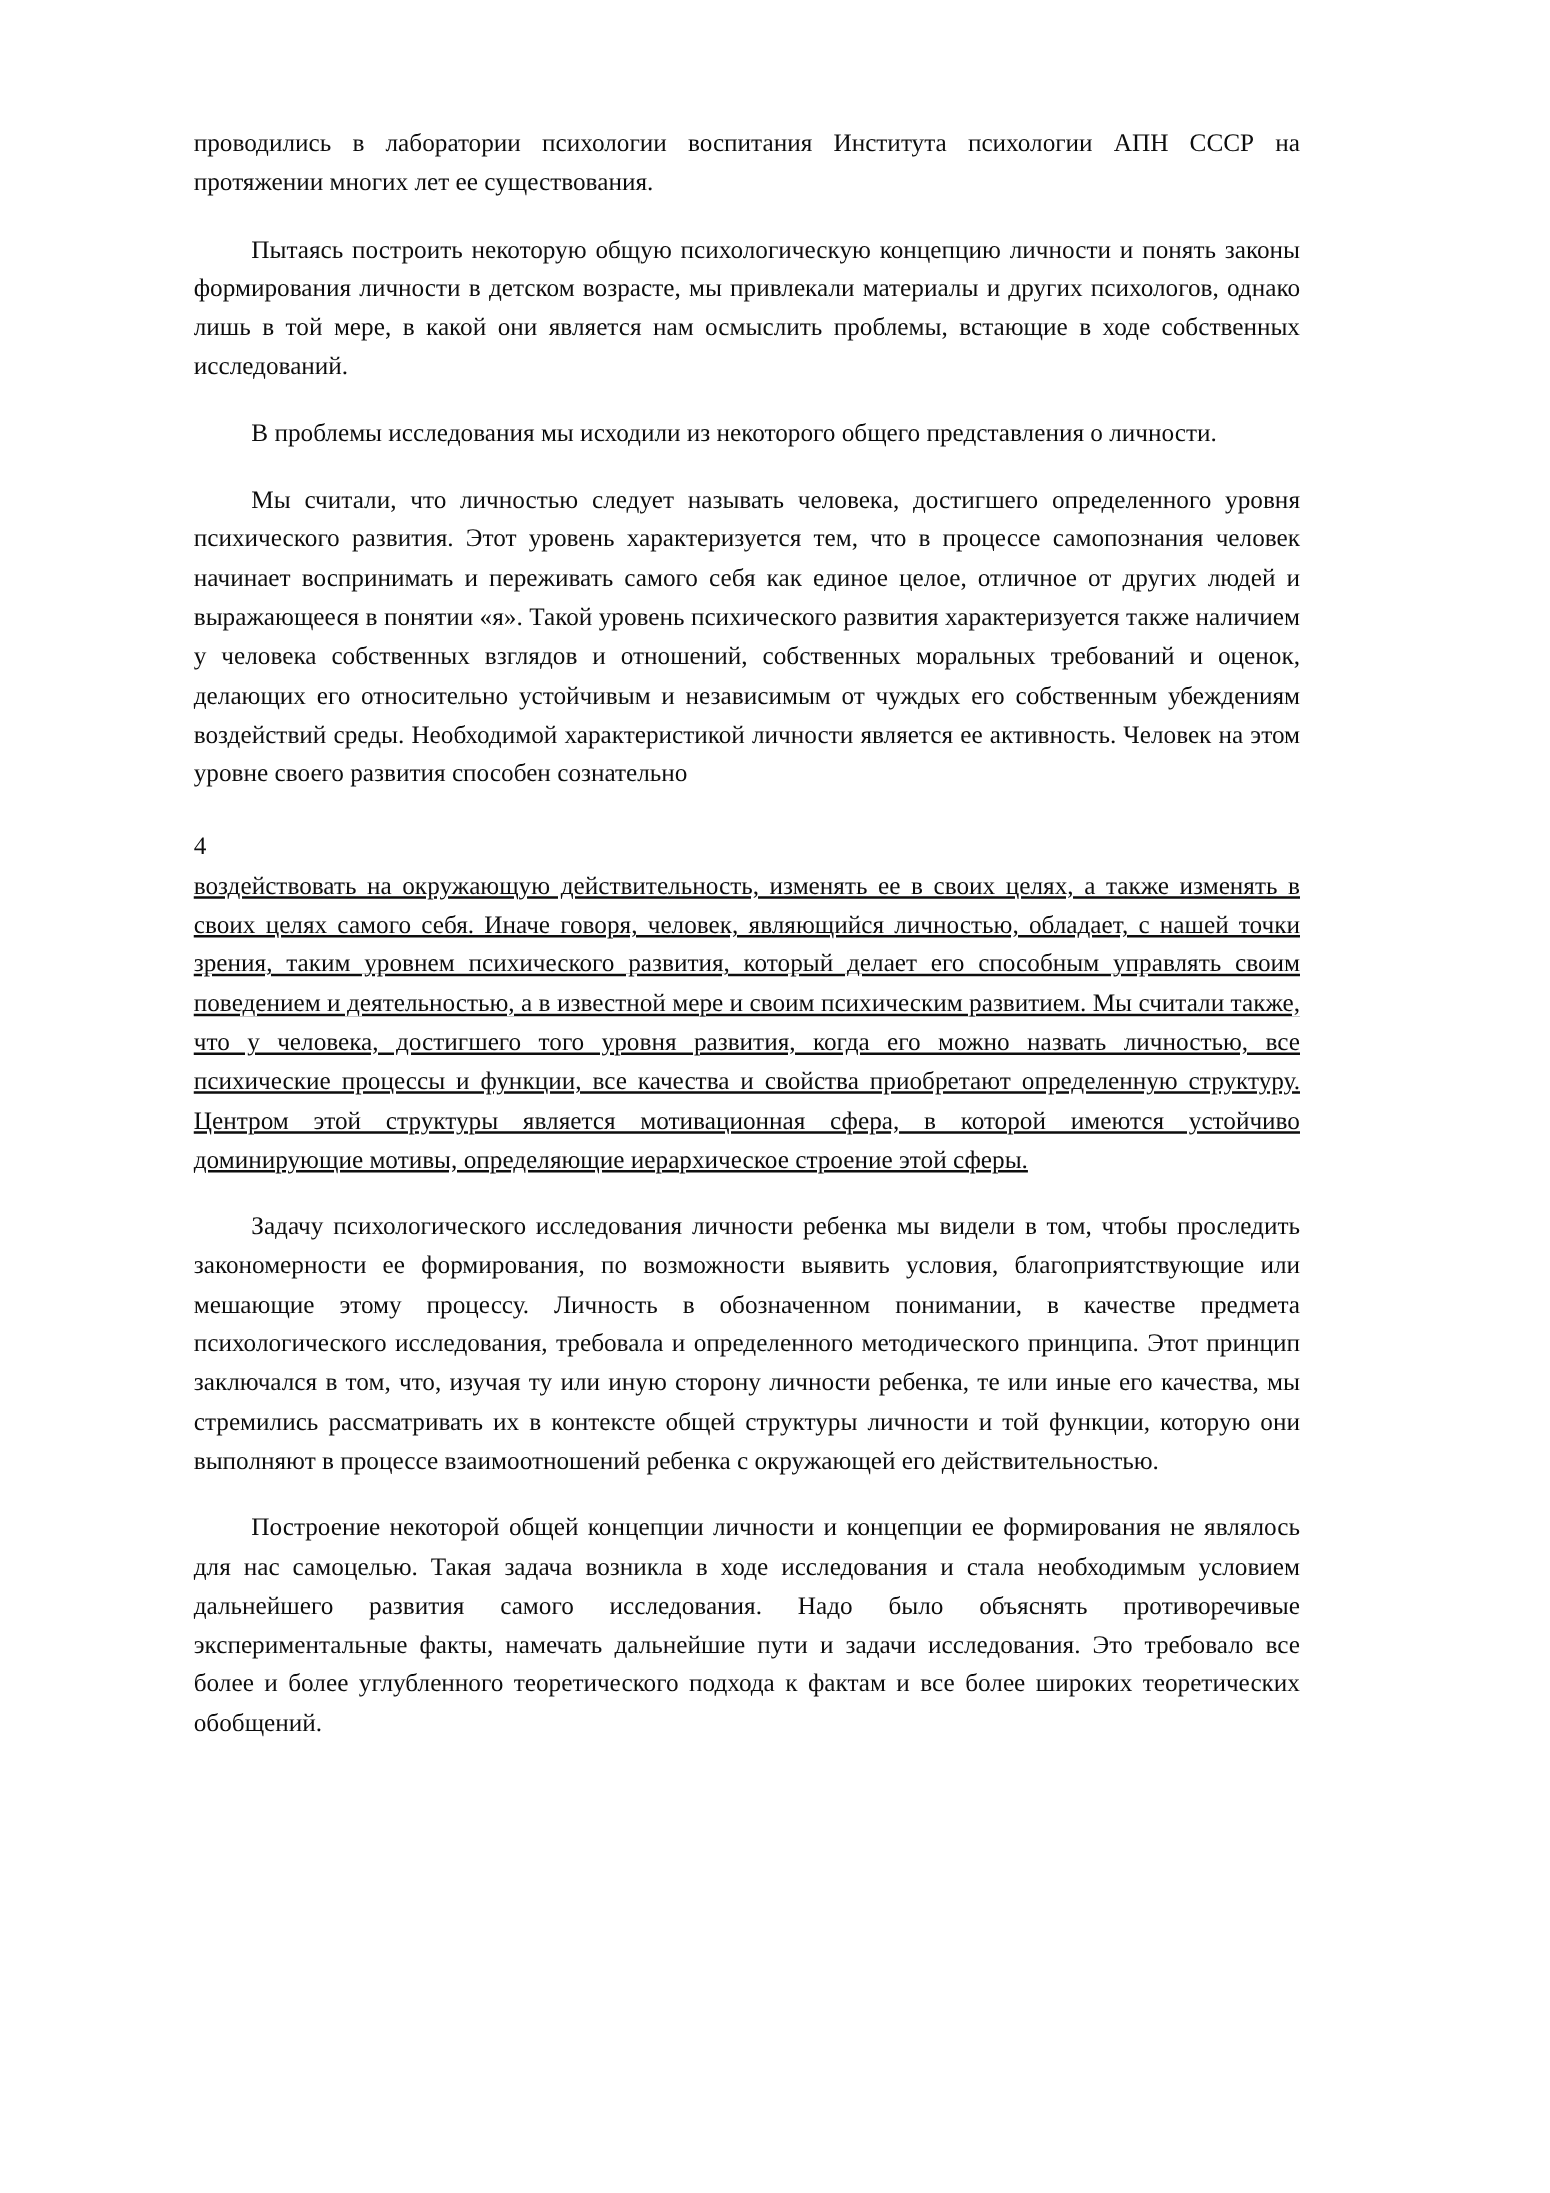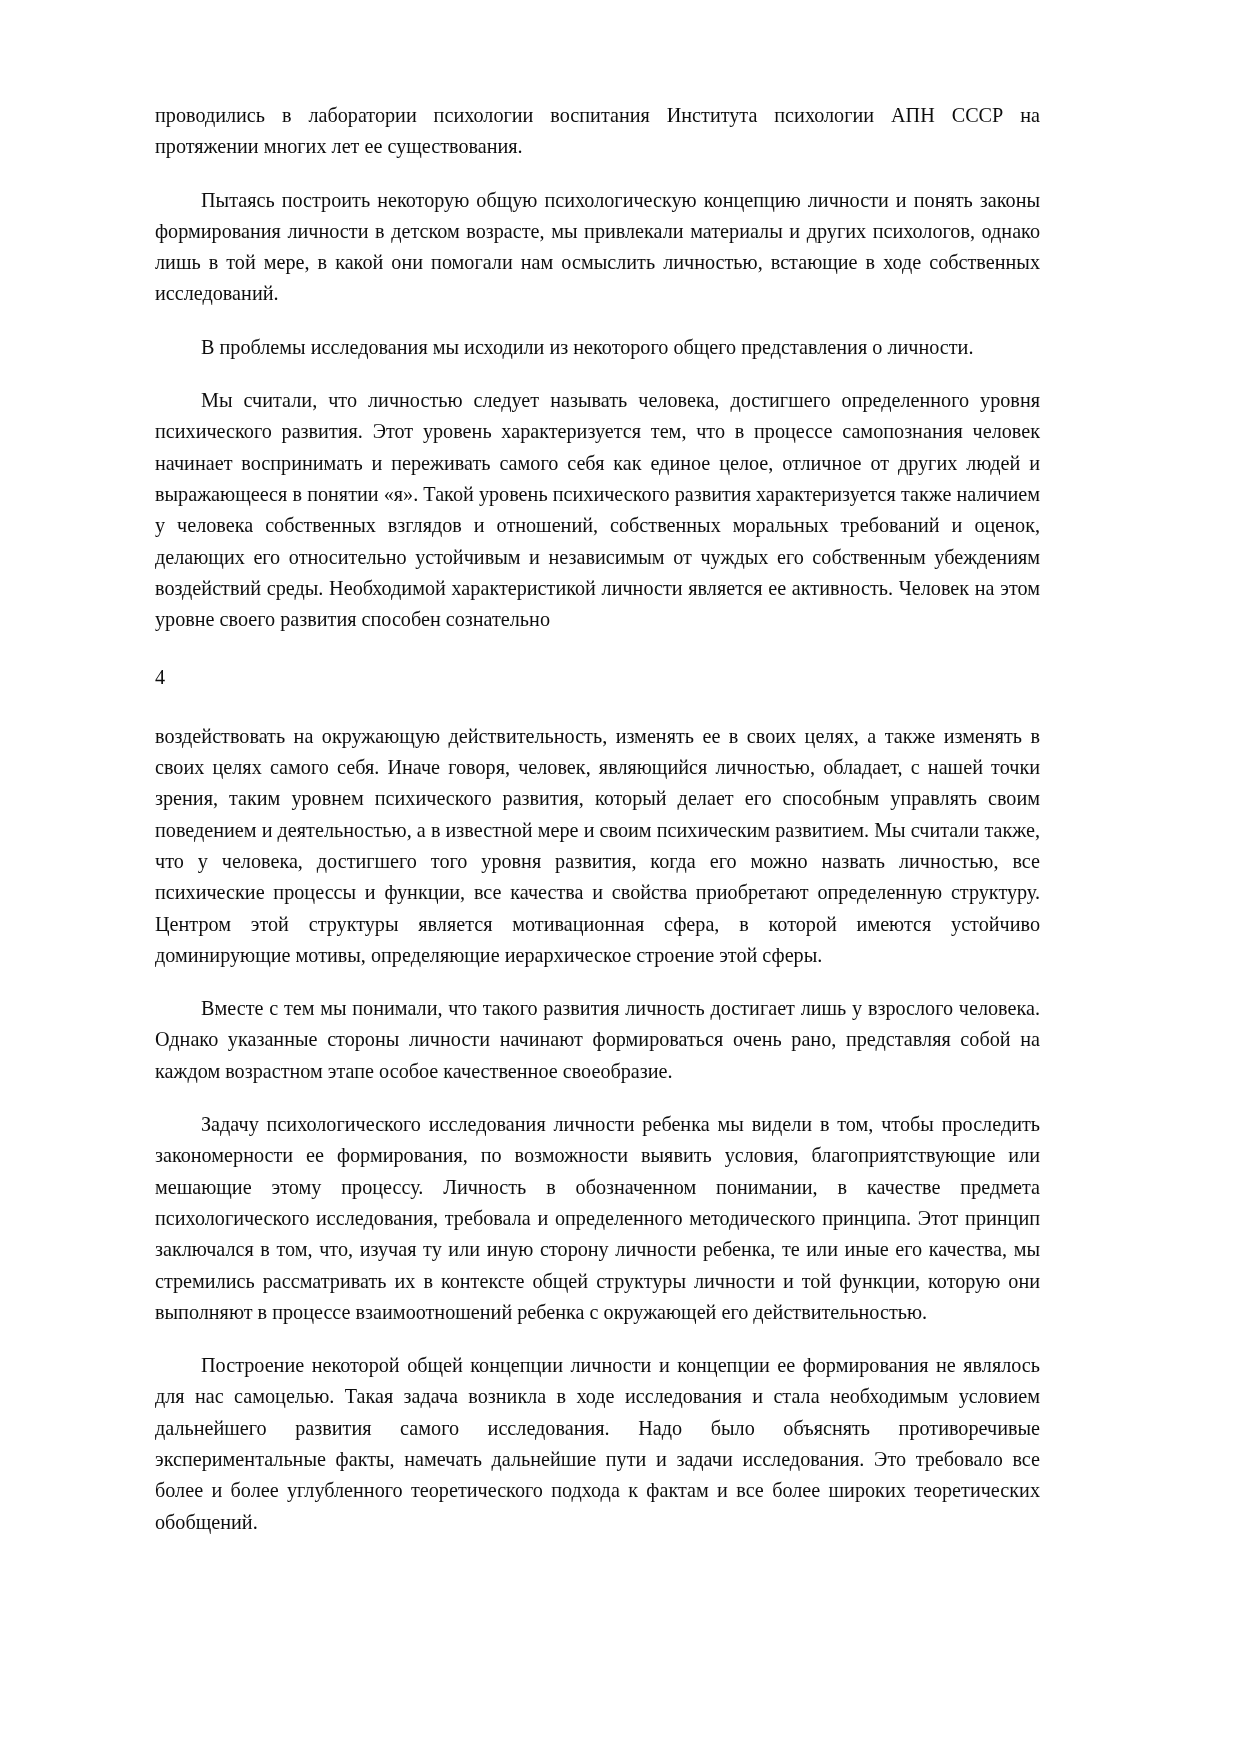--- a/index.html
+++ b/index.html
@@ -45,41 +45,40 @@
   .page-marker {
     font-family: "Liberation Serif", "DejaVu Serif", serif;
     font-size: 20.2px;
     line-height: 31.3px;
     color: #0d0d0d;
     text-align: left;
     margin: 0;
     margin-top: 27px;
   }
   .after-marker {
-    margin-top: 27px;
+    text-decoration: underline;
   }
 </style>
 </head>
 <body>
 
 <div class="page">
   <div class="text-column">
 
     <p class="para no-justify-last">проводились в лаборатории психологии воспитания Института психологии АПН СССР на протяжении многих лет ее существования.</p>
 
-    <p class="para indent no-justify-last">Пытаясь построить некоторую общую психологическую концепцию личности и понять законы формирования личности в детском возрасте, мы привлекали материалы и других психологов, однако лишь в той мере, в какой они помогали нам осмыслить личностью, встающие в ходе собственных исследований.</p>
+    <p class="para indent no-justify-last">Пытаясь построить некоторую общую психологическую концепцию личности и понять законы формирования личности в детском возрасте, мы привлекали материалы и других психологов, однако лишь в той мере, в какой они является нам осмыслить проблемы, встающие в ходе собственных исследований.</p>
 
     <p class="para indent no-justify-last">В проблемы исследования мы исходили из некоторого общего представления о личности.</p>
 
     <p class="para indent no-justify-last">Мы считали, что личностью следует называть человека, достигшего определенного уровня психического развития. Этот уровень характеризуется тем, что в процессе самопознания человек начинает воспринимать и переживать самого себя как единое целое, отличное от других людей и выражающееся в понятии «я». Такой уровень психического развития характеризуется также наличием у человека собственных взглядов и отношений, собственных моральных требований и оценок, делающих его относительно устойчивым и независимым от чуждых его собственным убеждениям воздействий среды. Необходимой характеристикой личности является ее активность. Человек на этом уровне своего развития способен сознательно</p>
 
     <p class="page-marker">4</p>
 
     <p class="para after-marker no-justify-last">воздействовать на окружающую действительность, изменять ее в своих целях, а также изменять в своих целях самого себя. Иначе говоря, человек, являющийся личностью, обладает, с нашей точки зрения, таким уровнем психического развития, который делает его способным управлять своим поведением и деятельностью, а в известной мере и своим психическим развитием. Мы считали также, что у человека, достигшего того уровня развития, когда его можно назвать личностью, все психические процессы и функции, все качества и свойства приобретают определенную структуру. Центром этой структуры является мотивационная сфера, в которой имеются устойчиво доминирующие мотивы, определяющие иерархическое строение этой сферы.</p>
 
-    <p class="para indent no-justify-last">Вместе с тем мы понимали, что такого развития личность достигает лишь у взрослого человека. Однако указанные стороны личности начинают формироваться очень рано, представляя собой на каждом возрастном этапе особое качественное своеобразие.</p>
 
     <p class="para indent no-justify-last">Задачу психологического исследования личности ребенка мы видели в том, чтобы проследить закономерности ее формирования, по возможности выявить условия, благоприятствующие или мешающие этому процессу. Личность в обозначенном понимании, в качестве предмета психологического исследования, требовала и определенного методического принципа. Этот принцип заключался в том, что, изучая ту или иную сторону личности ребенка, те или иные его качества, мы стремились рассматривать их в контексте общей структуры личности и той функции, которую они выполняют в процессе взаимоотношений ребенка с окружающей его действительностью.</p>
 
     <p class="para indent no-justify-last">Построение некоторой общей концепции личности и концепции ее формирования не являлось для нас самоцелью. Такая задача возникла в ходе исследования и стала необходимым условием дальнейшего развития самого исследования. Надо было объяснять противоречивые экспериментальные факты, намечать дальнейшие пути и задачи исследования. Это требовало все более и более углубленного теоретического подхода к фактам и все более широких теоретических обобщений.</p>
 
   </div>
 </div>
 
 </body></html>

